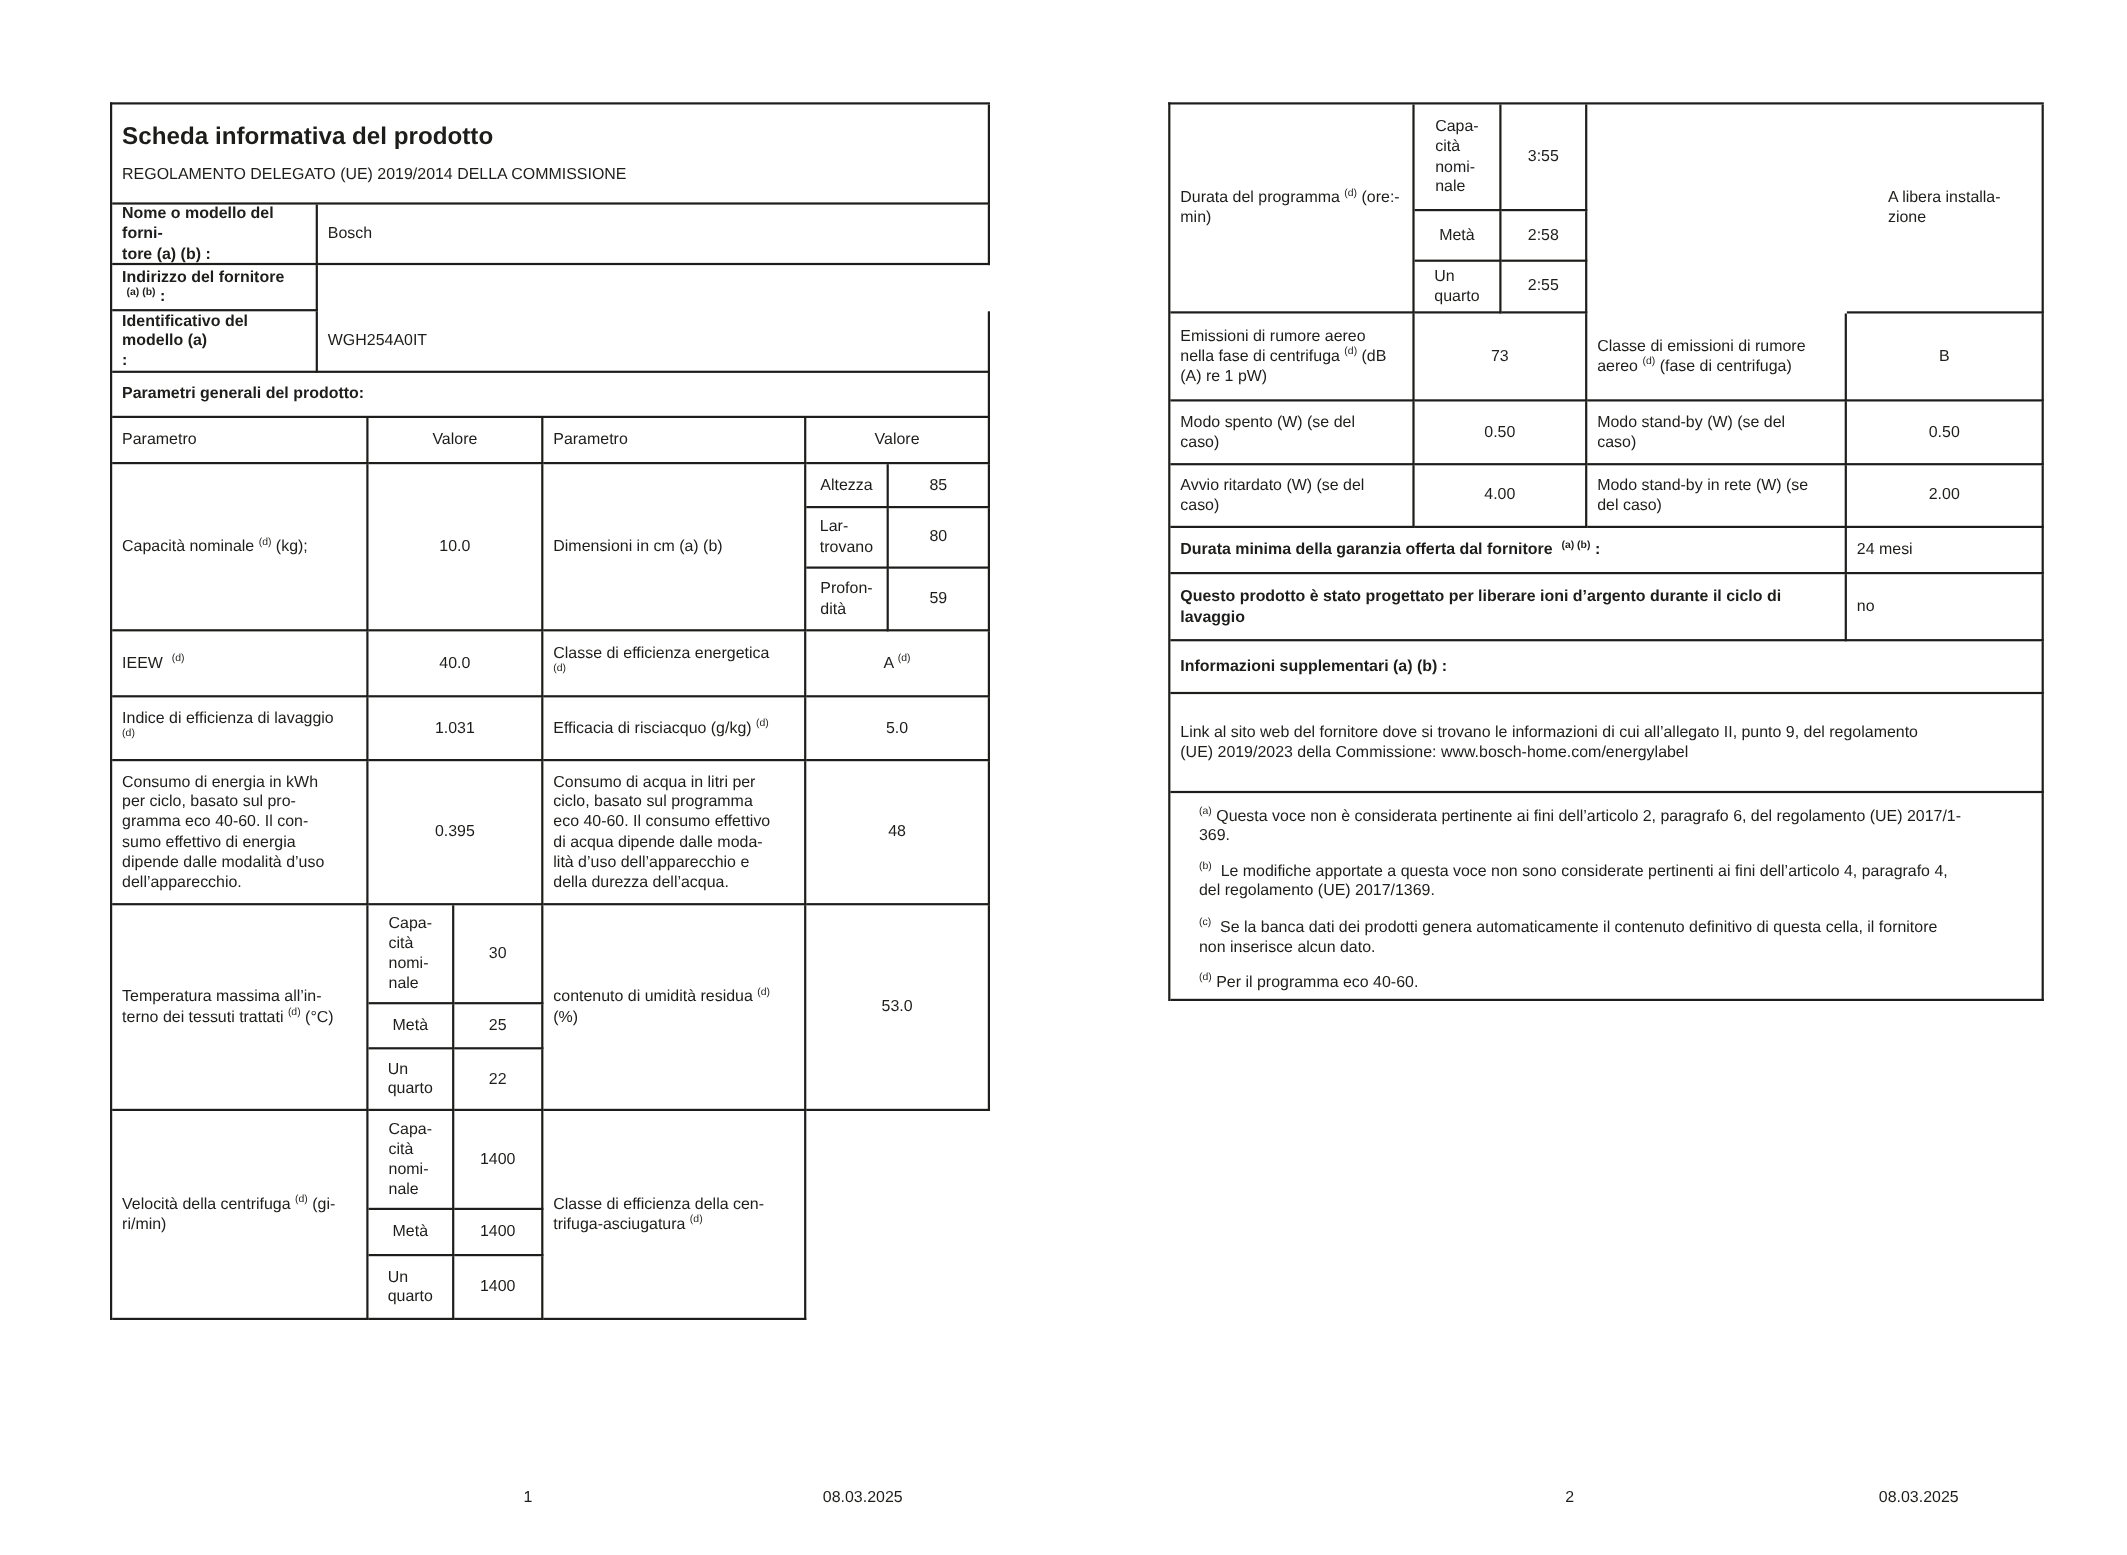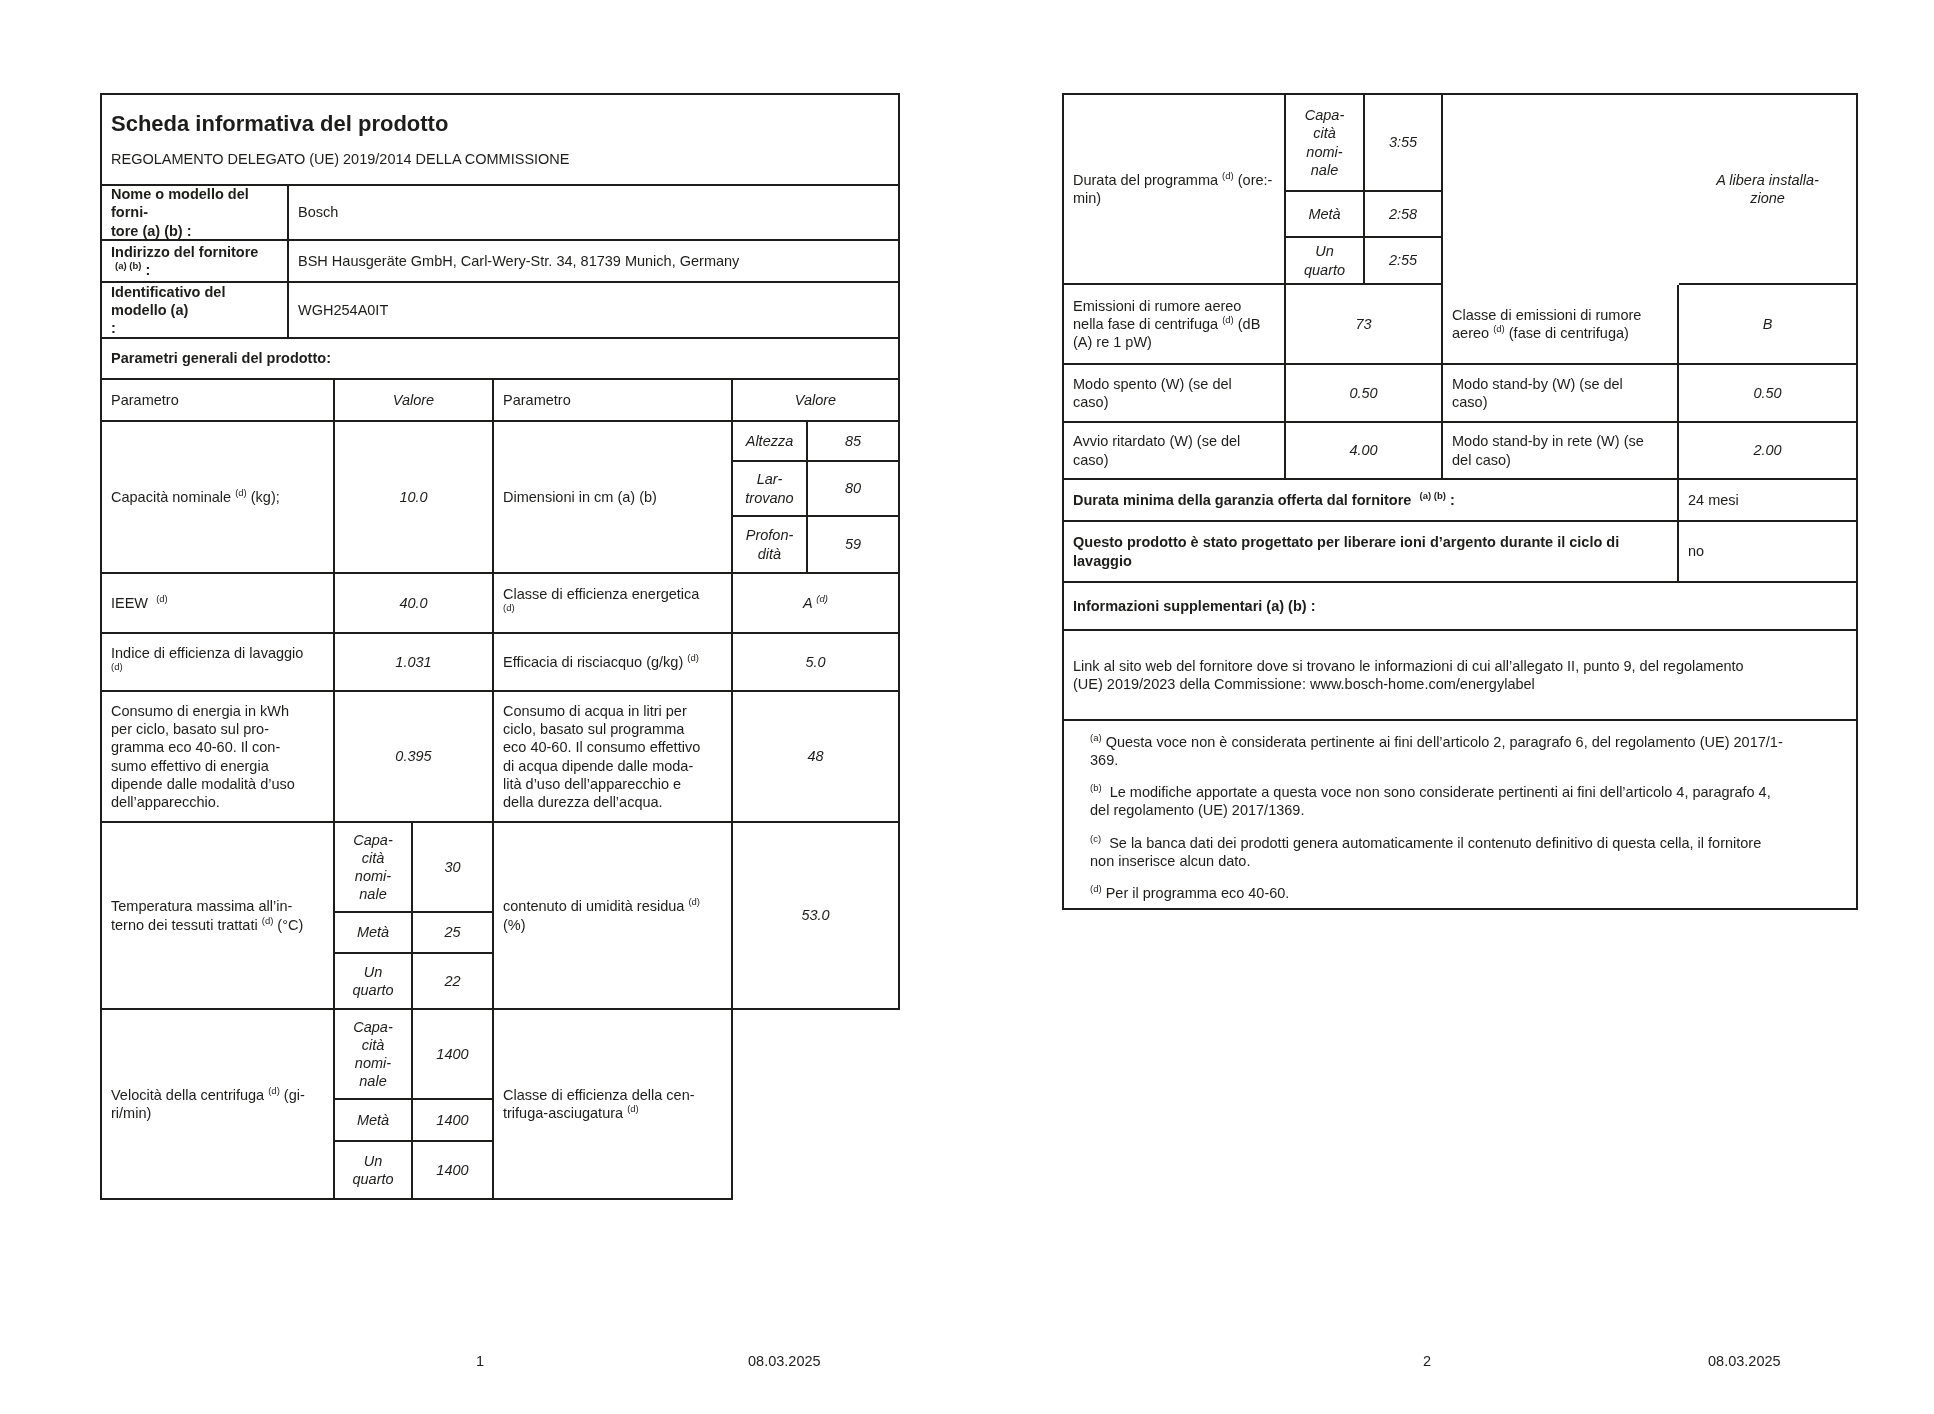--- a/index.html
+++ b/index.html
@@ -22,21 +22,21 @@
   #t2 {
     left: 1062px; top: 93px;
     grid-template-columns: 222px 79px 78px 236px 179px;
     grid-template-rows: 97px 46px 47px 80px 58px 57px 42px 61px 48px 90px 189px;
   }
   .c {
     border-right: 2px solid #1d1d1b; border-bottom: 2px solid #1d1d1b;
     display: flex; align-items: center; padding: 4px 9px; overflow: hidden;
   }
   .c .t { white-space: pre-line; }
-  .ctr { justify-content: center; text-align: center; padding: 4px 3px; font-style: italic; }
+  .ctr { justify-content: center; text-align: left; padding: 4px 3px; }
   .b { font-weight: bold; }
   sup { font-size: 9.5px; line-height: 0; vertical-align: super; }
   .title-cell { flex-direction: column; align-items: flex-start; justify-content: center; gap: 13px; }
   .doc-title { font-size: 22px; font-weight: bold; line-height: 1.15; }
   .fncell { flex-direction: column; align-items: stretch; justify-content: flex-start; padding: 12px 26px; }
   .fnp { white-space: pre-line; margin-bottom: 14px; }
   .footer-item { position: absolute; top: 1352px; }
 </style>
 </head>
 <body>
@@ -51,23 +51,20 @@
       <span class="t">Nome o modello del forni-
 tore (a) (b) :</span>
     </div>
   <div class="c" style="grid-area:2/2/3/8">
       <span class="t">Bosch</span>
     </div>
 
   <div class="c b" style="grid-area:3/1/4/2">
       <span class="t"><span>Indirizzo del fornitore &nbsp;</span><sup>(a) (b)</sup><span> :</span></span>
     </div>
-  <div class="c" style="grid-area:3/2/4/8">
-      <span class="t">BSH Hausgeräte GmbH, Carl-Wery-Str. 34, 81739 Munich, Germany</span>
-    </div>
 
   <div class="c b" style="grid-area:4/1/5/2">
       <span class="t">Identificativo del modello (a)
 :</span>
     </div>
   <div class="c" style="grid-area:4/2/5/8">
       <span class="t">WGH254A0IT</span>
     </div>
 
   <div class="c b" style="grid-area:5/1/6/8">

